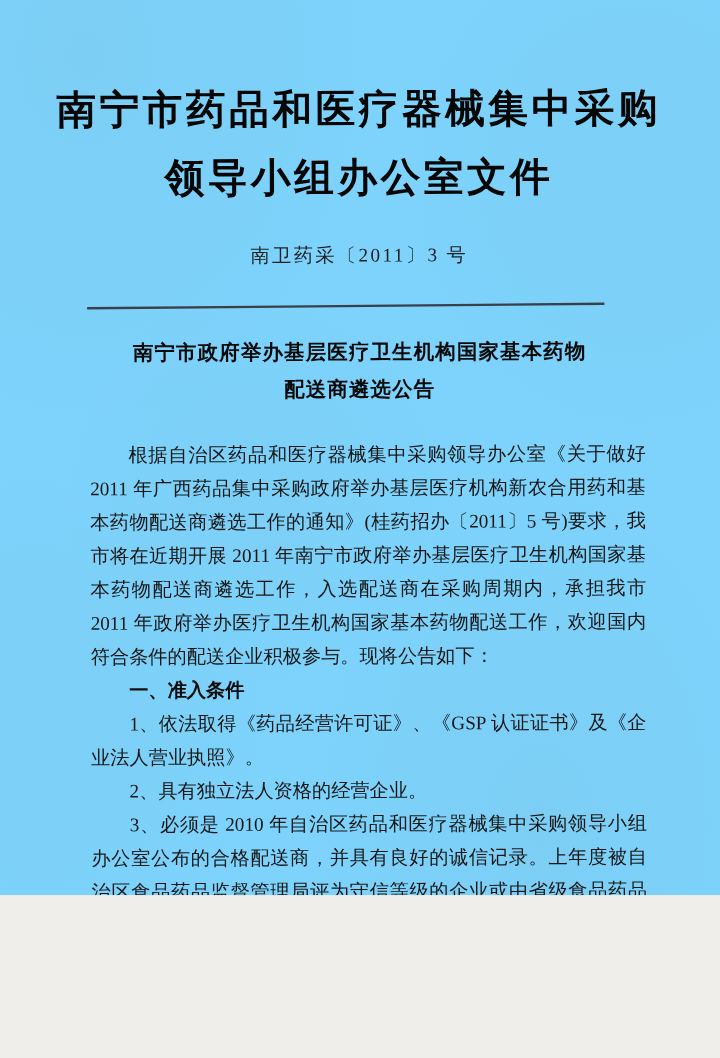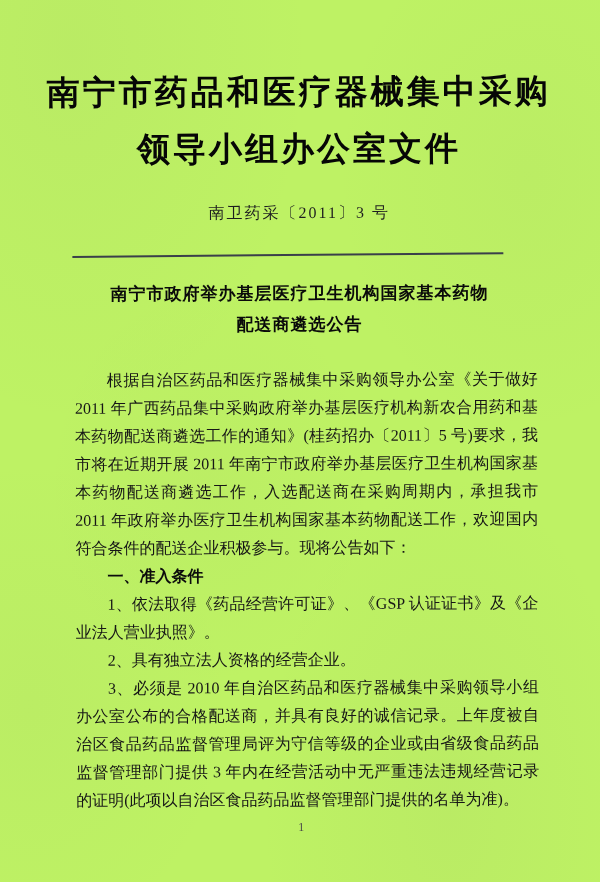--- a/index.html
+++ b/index.html
@@ -4,23 +4,23 @@
 <style>
   html, body {
     margin: 0;
     padding: 0;
     background: #efeeea;
     font-family: "Liberation Serif", "DejaVu Serif", serif;
   }
   .page {
     position: relative;
     width: 600px;
-    height: 882px;
+    height: 746px;
     margin: 0 auto;
-    background: #bef264;
+    background: #7dd3fc;
     overflow: hidden;
     color: #141414;
   }
   
   .page::before {
     content: "";
     position: absolute;
     inset: 0;
     background:
       radial-gradient(ellipse at 12% 6%, rgba(110,110,105,0.05), transparent 32%),

